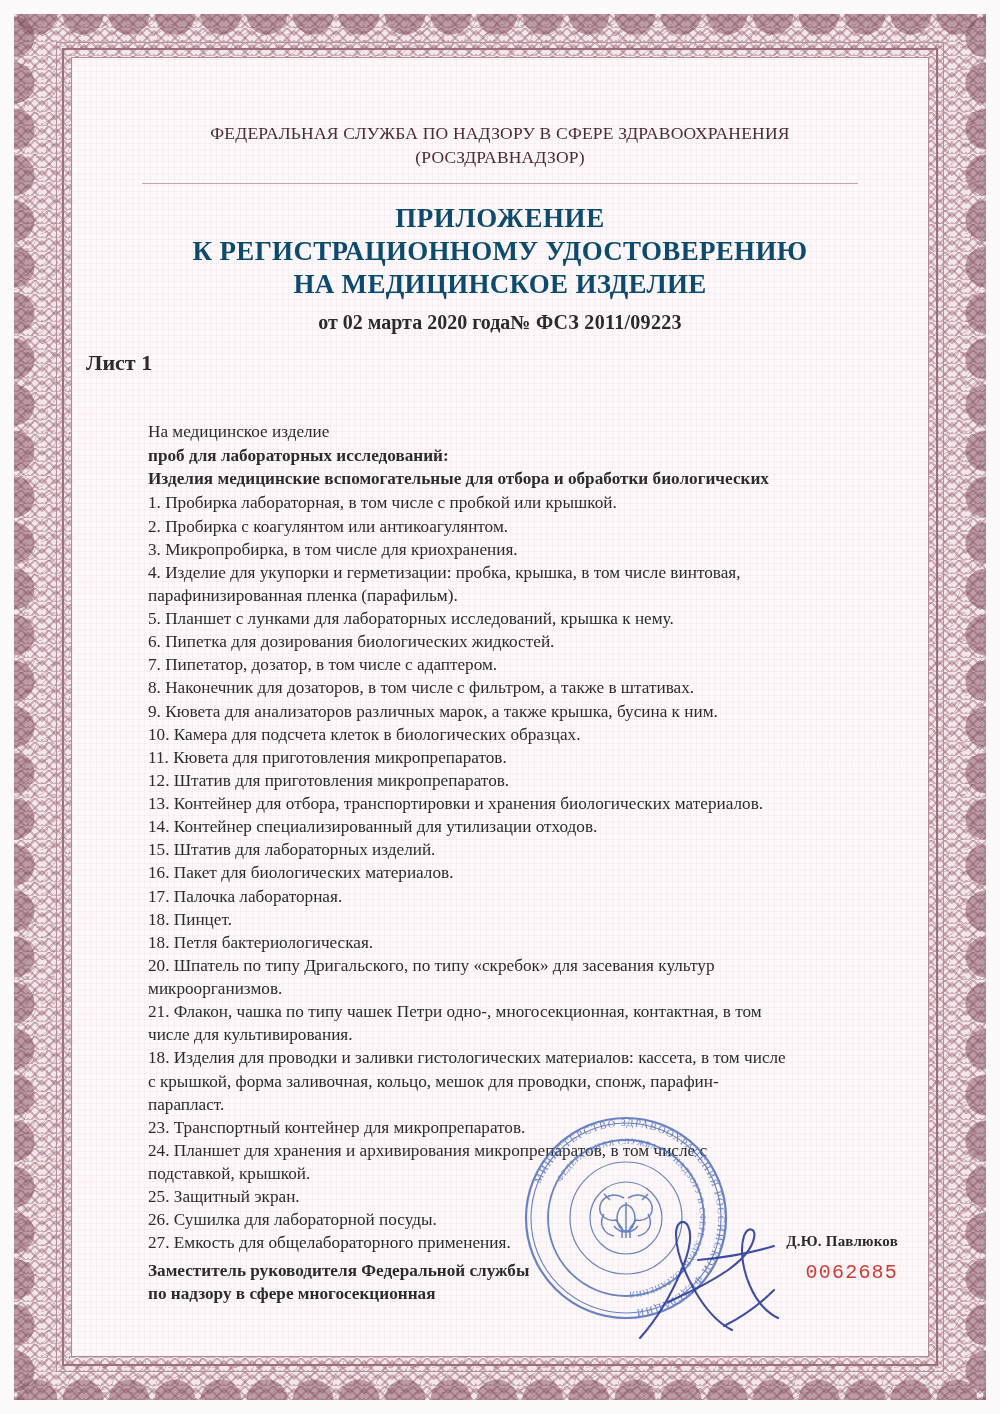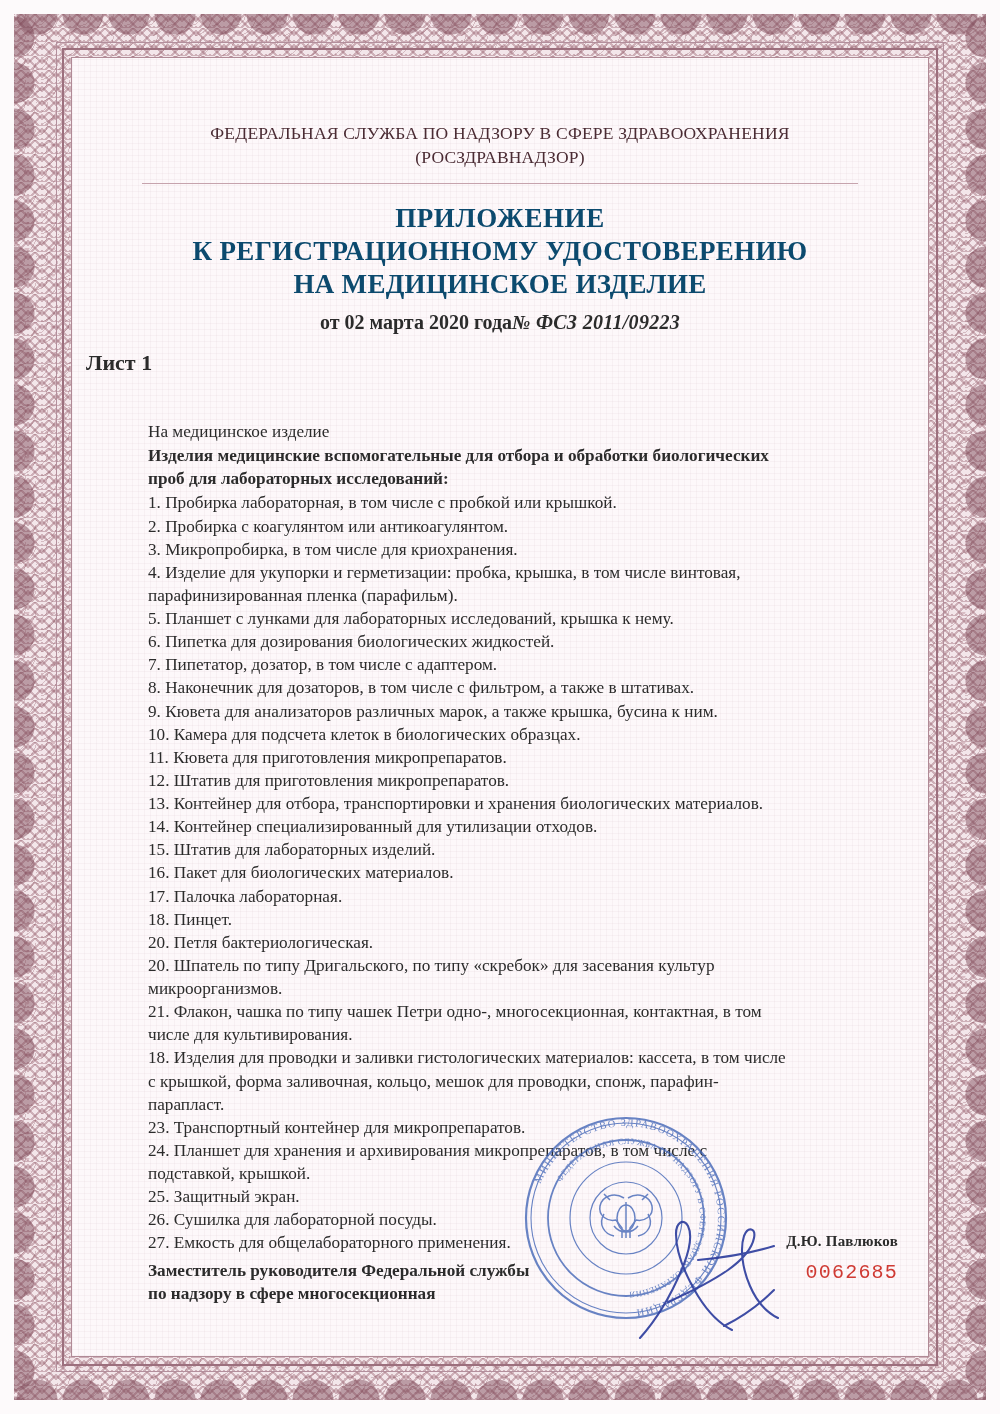--- a/index.html
+++ b/index.html
@@ -136,21 +136,21 @@
 
   .meta-row {
     display: flex;
     align-items: baseline;
     justify-content: center;
     margin-top: 10px;
     font-size: 20px;
     font-weight: bold;
   }
   .meta-date { white-space: nowrap; }
-  .meta-number { white-space: nowrap; letter-spacing: .3px; font-style: italic; }
+  .meta-number { white-space: nowrap; letter-spacing: .3px; }
 
   .sheet-no {
     font-size: 22px;
     font-weight: bold;
     margin-top: 16px;
     padding-right: 18px;
   }
 
   .body-block {
     margin-top: 44px;
@@ -254,22 +254,22 @@
     <div class="meta-row">
       <div class="meta-date">от  02 марта 2020 года</div>
       <div class="meta-number">№  ФСЗ 2011/09223</div>
     </div>
 
     <div class="sheet-no">Лист  1</div>
 
     <div class="body-block">
       <div class="lead">На медицинское изделие</div>
       <div class="product-name">
+        <div>проб для лабораторных исследований:</div>
         <div>Изделия медицинские вспомогательные для отбора и обработки биологических</div>
-        <div>проб для лабораторных исследований:</div>
       </div>
 
       <div>
         <p class="item">1. Пробирка лабораторная, в том числе с пробкой или крышкой.</p>
         <p class="item">2. Пробирка с коагулянтом или антикоагулянтом.</p>
         <p class="item">3. Микропробирка, в том числе для криохранения.</p>
         <p class="item">4. Изделие для укупорки и герметизации: пробка, крышка, в том числе винтовая,</p>
         <p class="item">парафинизированная пленка (парафильм).</p>
         <p class="item">5. Планшет с лунками для лабораторных исследований, крышка к нему.</p>
         <p class="item">6. Пипетка для дозирования биологических жидкостей.</p>
@@ -278,21 +278,21 @@
         <p class="item">9. Кювета для анализаторов различных марок, а также крышка, бусина к ним.</p>
         <p class="item">10. Камера для подсчета клеток в биологических образцах.</p>
         <p class="item">11. Кювета для приготовления микропрепаратов.</p>
         <p class="item">12. Штатив для приготовления микропрепаратов.</p>
         <p class="item">13. Контейнер для отбора, транспортировки и хранения биологических материалов.</p>
         <p class="item">14. Контейнер специализированный для утилизации отходов.</p>
         <p class="item">15. Штатив для лабораторных изделий.</p>
         <p class="item">16. Пакет для биологических материалов.</p>
         <p class="item">17. Палочка лабораторная.</p>
         <p class="item">18. Пинцет.</p>
-        <p class="item">20. Петля бактериологическая.</p>
+        <p class="item">18. Петля бактериологическая.</p>
         <p class="item">20. Шпатель по типу Дригальского, по типу «скребок» для засевания культур</p>
         <p class="item">микроорганизмов.</p>
         <p class="item">21. Флакон, чашка по типу чашек Петри одно-, многосекционная, контактная, в том</p>
         <p class="item">числе для культивирования.</p>
         <p class="item">18. Изделия для проводки и заливки гистологических материалов: кассета, в том числе</p>
         <p class="item">с крышкой, форма заливочная, кольцо, мешок для проводки, спонж, парафин-</p>
         <p class="item">параплacт.</p>
         <p class="item">23. Транспортный контейнер для микропрепаратов.</p>
         <p class="item">24. Планшет для хранения и архивирования микропрепаратов, в том числе с</p>
         <p class="item">подставкой, крышкой.</p>

